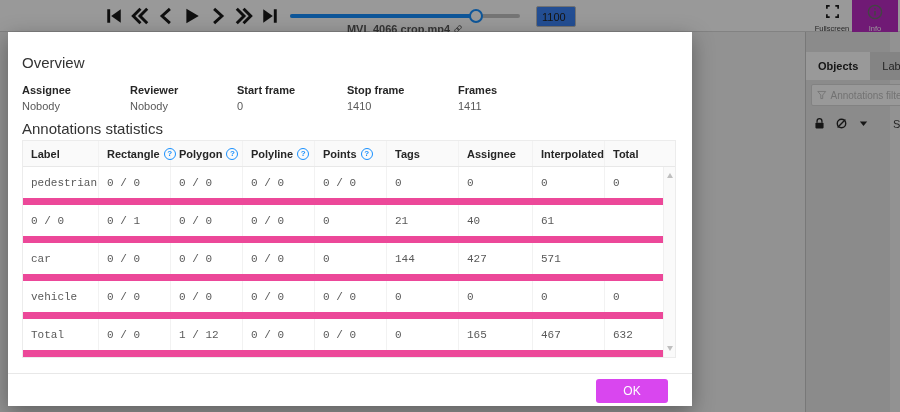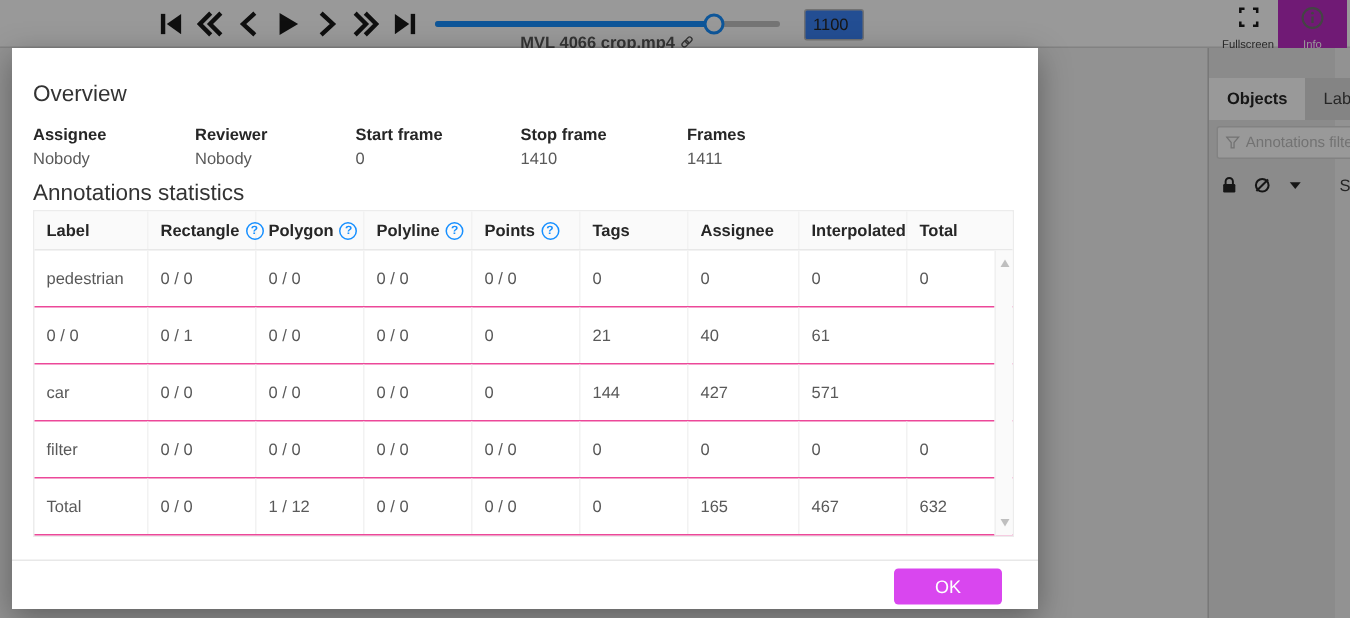--- a/index.html
+++ b/index.html
@@ -56,21 +56,21 @@
   .ov-field .fl { font-size:11px; font-weight:bold; color:#262626; }
   .ov-field .fv { font-size:11px; color:#595959; margin-top:4px; }
   .ov-w0{width:108px;} .ov-w1{width:107px;} .ov-w2{width:110px;} .ov-w3{width:111px;} .ov-w4{width:100px;}
 
   .stats-table { position:absolute; left:14px; top:108px; width:654px; border:1px solid #ececec; }
   .tr { display:grid; grid-template-columns:76px 72px 72px 72px 72px 72px 74px 72px 48px; }
   .th, .td { border-right:1px solid #f2f2f2; padding-left:8px; display:flex; align-items:center; gap:4px; }
   .th:last-child, .td:last-child { border-right:none; }
   .thead { background:#fafafa; border-bottom:1px solid #e8e8e8; height:26px; }
   .th { font-size:11px; font-weight:bold; color:#262626; }
-  .tbody-row { height:38px; border-bottom:1px solid #ec4899; }
+  .tbody-row { height:38px; border-bottom:7px solid #ec4899;font-family:Liberation Mono, monospace; }
   .tbody-row:last-child { border-bottom:none; }
   .td { font-size:11px; color:#595959; }
   .help-icon { width:12px; height:12px; border:1px solid #1890ff; color:#1890ff; border-radius:50%; font-size:8px; line-height:10px; text-align:center; display:inline-block; flex:0 0 12px; }
   .tscroll { position:absolute; right:0; top:26px; width:12px; bottom:0; background:#fafafa; border-left:1px solid #f0f0f0; }
   .tscroll .up { position:absolute; top:6px; left:3px; width:0; height:0; border-left:3.5px solid transparent; border-right:3.5px solid transparent; border-bottom:5px solid #bfbfbf; }
   .tscroll .down { position:absolute; bottom:6px; left:3px; width:0; height:0; border-left:3.5px solid transparent; border-right:3.5px solid transparent; border-top:5px solid #bfbfbf; }
 
   .m-footer { position:absolute; left:0; right:0; top:341px; border-top:1px solid #e8e8e8; }
   .ok-btn { position:absolute; right:24px; top:5px; width:72px; height:24px; background:#d946ef; color:#ffffff; border:none; border-radius:3px; font-size:12px; cursor:pointer; font-family:"Liberation Sans", sans-serif; }
 </style>
@@ -265,21 +265,21 @@
         <div class="td">car</div>
         <div class="td">0 / 0</div>
         <div class="td">0 / 0</div>
         <div class="td">0 / 0</div>
         <div class="td">0</div>
         <div class="td">144</div>
         <div class="td">427</div>
         <div class="td">571</div>
       </div>
       <div class="tr tbody-row">
-        <div class="td">filter</div>
+        <div class="td">vehicle</div>
         <div class="td">0 / 0</div>
         <div class="td">0 / 0</div>
         <div class="td">0 / 0</div>
         <div class="td">0 / 0</div>
         <div class="td">0</div>
         <div class="td">0</div>
         <div class="td">0</div>
         <div class="td">0</div>
       </div>
       <div class="tr tbody-row">

